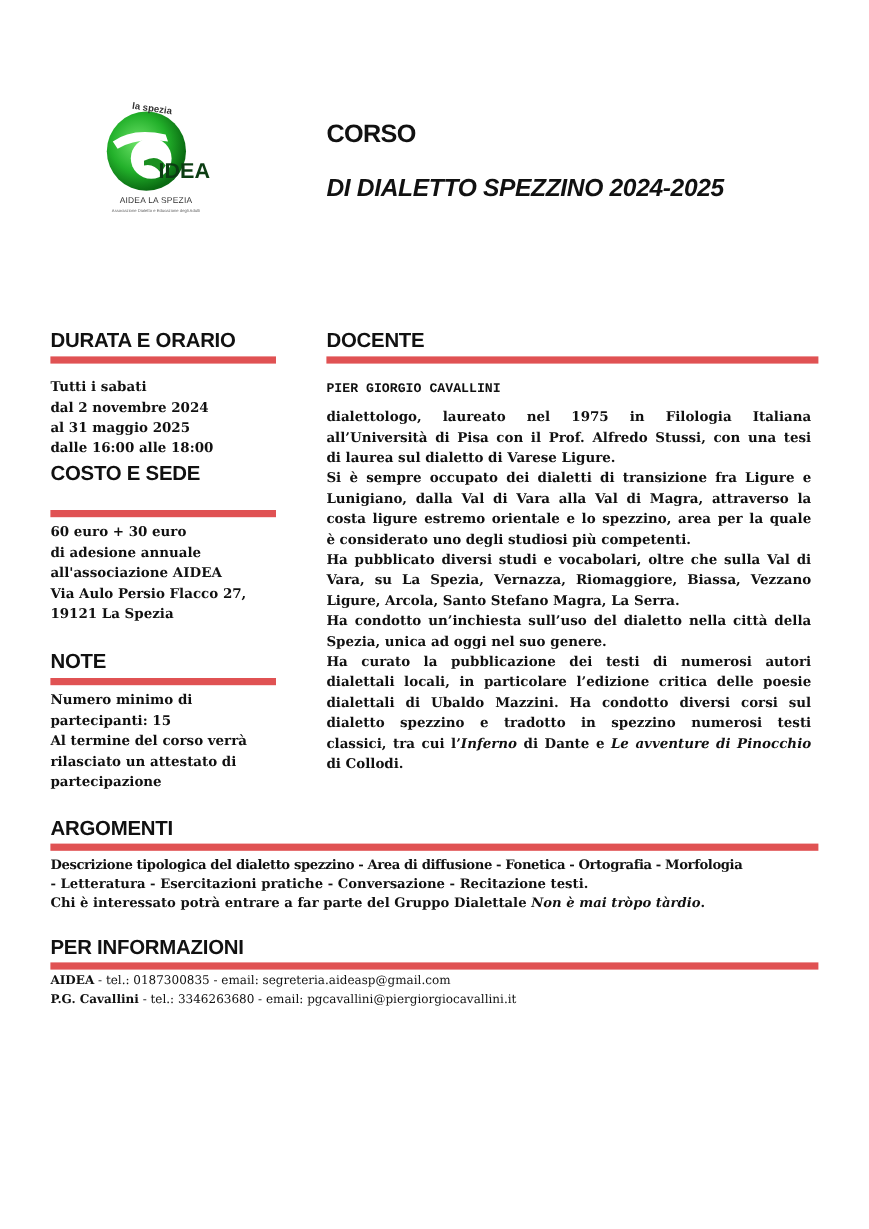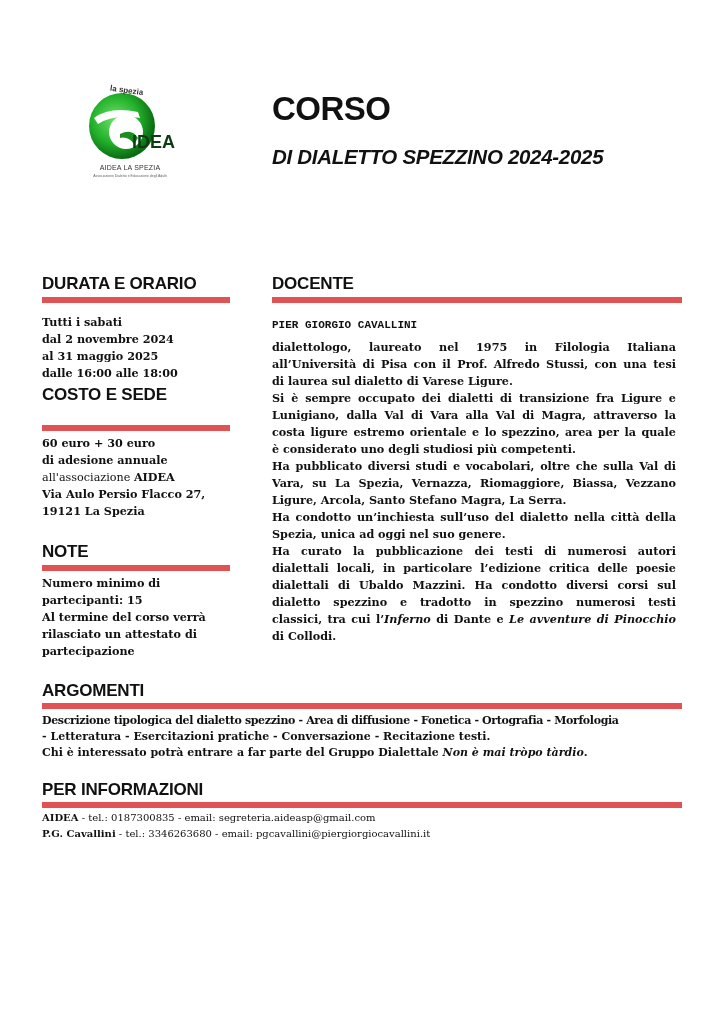--- a/index.html
+++ b/index.html
@@ -2,21 +2,21 @@
 <html><head>
 <meta charset="utf-8">
 <style>
   html, body { margin: 0; padding: 0; background: #ffffff; }
   body { width: 724px; height: 1024px; position: relative; overflow: hidden; color: #111; }
 
   .logo { position: absolute; left: 80px; top: 78px; width: 100px; height: 105px; }
   .logo-sub1 { position: absolute; left: 0; top: 86px; width: 100px; text-align: center; font-family: "Liberation Sans", sans-serif; font-size: 7px; letter-spacing: 0.2px; color: #333; }
   .logo-sub2 { position: absolute; left: 0; top: 96px; width: 100px; text-align: center; font-family: "Liberation Sans", sans-serif; font-size: 3.5px; color: #666; }
 
-  .title-main { position: absolute; left: 272px; top: 90px; font-family: "Liberation Sans", sans-serif; font-weight: bold; font-size: 33px; letter-spacing: -0.5px; }
+  .title-main { position: absolute; left: 272px; top: 100px; font-family: "Liberation Sans", sans-serif; font-weight: bold; font-size: 21px; letter-spacing: -0.5px; }
   .title-sub { position: absolute; left: 272px; top: 130px; font-family: "Liberation Sans", sans-serif; font-weight: bold; font-style: italic; font-size: 20.5px; letter-spacing: -0.3px; margin-top: 15px; }
 
   .heading { position: absolute; font-family: "Liberation Sans", sans-serif; font-weight: bold; font-size: 17px; letter-spacing: -0.2px; }
   .bar { position: absolute; height: 6px; background: #e05253; }
 
   .body-text { position: absolute; font-family: "DejaVu Serif", serif; font-weight: bold; font-size: 11.2px; line-height: 17px; }
   .line { display: block; }
   .jline { display: block; text-align: justify; text-align-last: justify; }
   .docente-name { position: absolute; left: 272px; top: 319px; font-family: Liberation Mono, monospace; font-weight: bold; font-size: 11px; }
   i { font-style: italic; }
@@ -54,21 +54,21 @@
   <span class="line">dal 2 novembre 2024</span>
   <span class="line">al 31 maggio 2025</span>
   <span class="line">dalle 16:00 alle 18:00</span>
 </div>
 
 <div class="heading" style="left:42px; top:385px;">COSTO E SEDE</div>
 <div class="bar" style="left: 42px; top: 425px; width: 188px; background: rgb(224, 82, 83);"></div>
 <div class="body-text" style="left:42px; top:435px; width:210px;">
   <span class="line">60 euro + 30 euro</span>
   <span class="line">di adesione annuale</span>
-  <span class="line"><span style="font-weight:normal">all'associazione </span><span>AIDEA</span></span>
+  <span class="line"><span style="font-weight:bold">all'associazione </span><span>AIDEA</span></span>
   <span class="line">Via Aulo Persio Flacco 27,</span>
   <span class="line">19121 La Spezia</span>
 </div>
 
 <div class="heading" style="left:42px; top:542px;">NOTE</div>
 <div class="bar" style="left: 42px; top: 565px; width: 188px; background: rgb(224, 82, 83);"></div>
 <div class="body-text" style="left:42px; top:575px; width:210px;">
   <span class="line">Numero minimo di</span>
   <span class="line">partecipanti: 15</span>
   <span class="line">Al termine del corso verrà</span>

